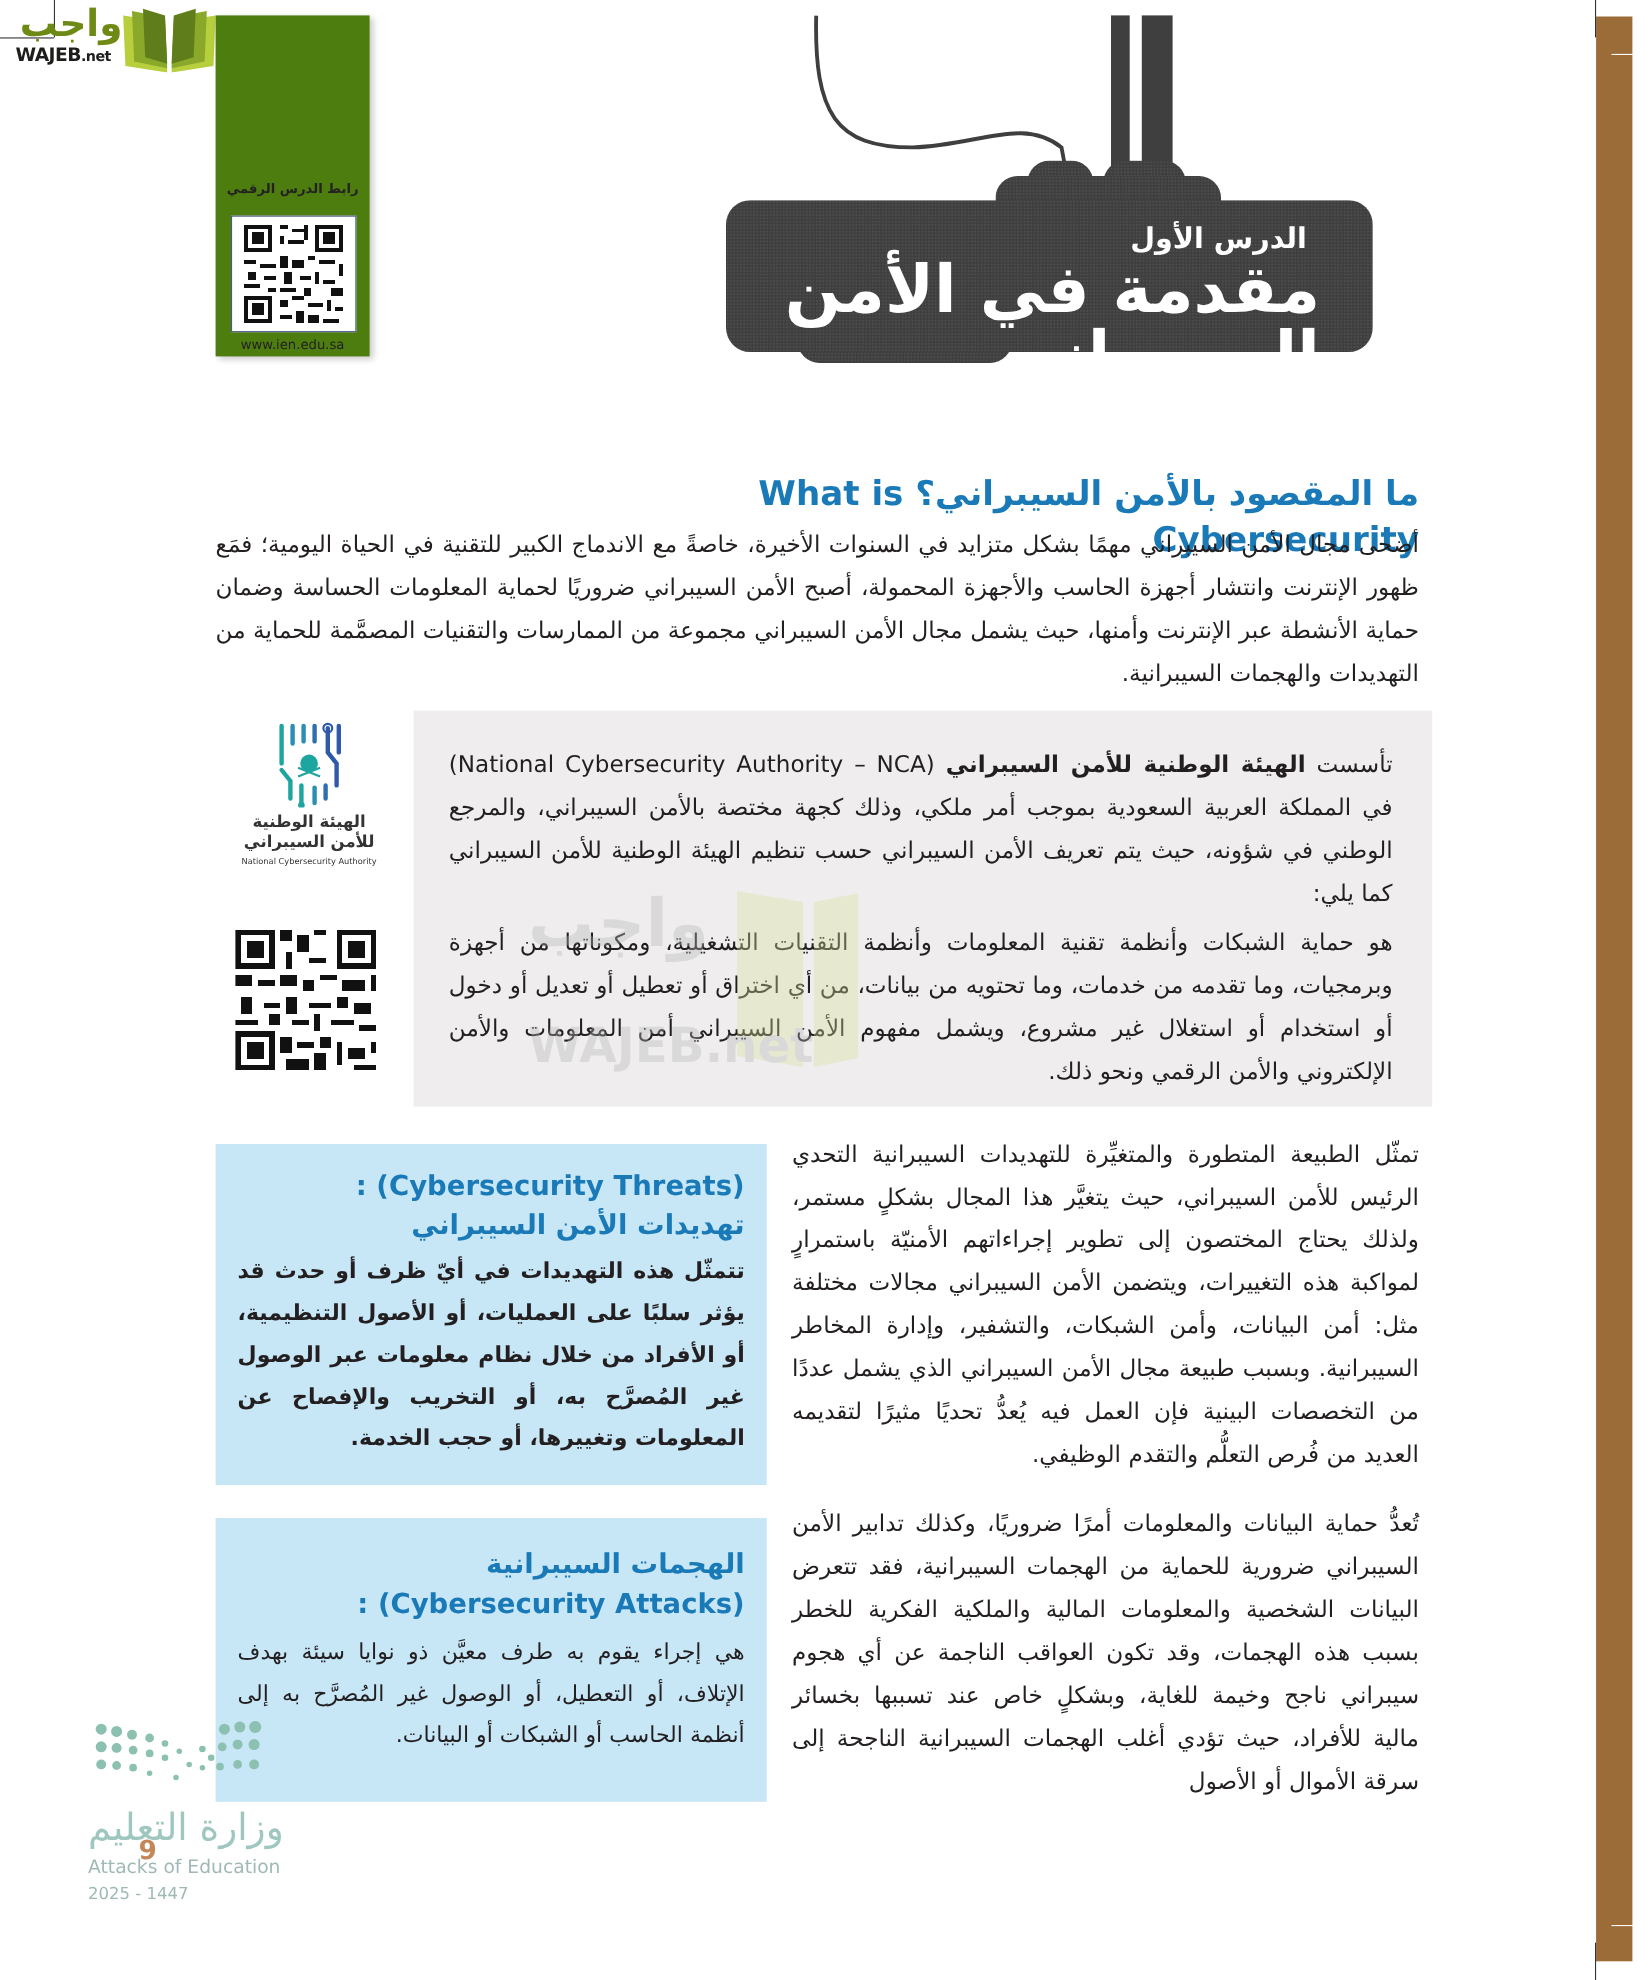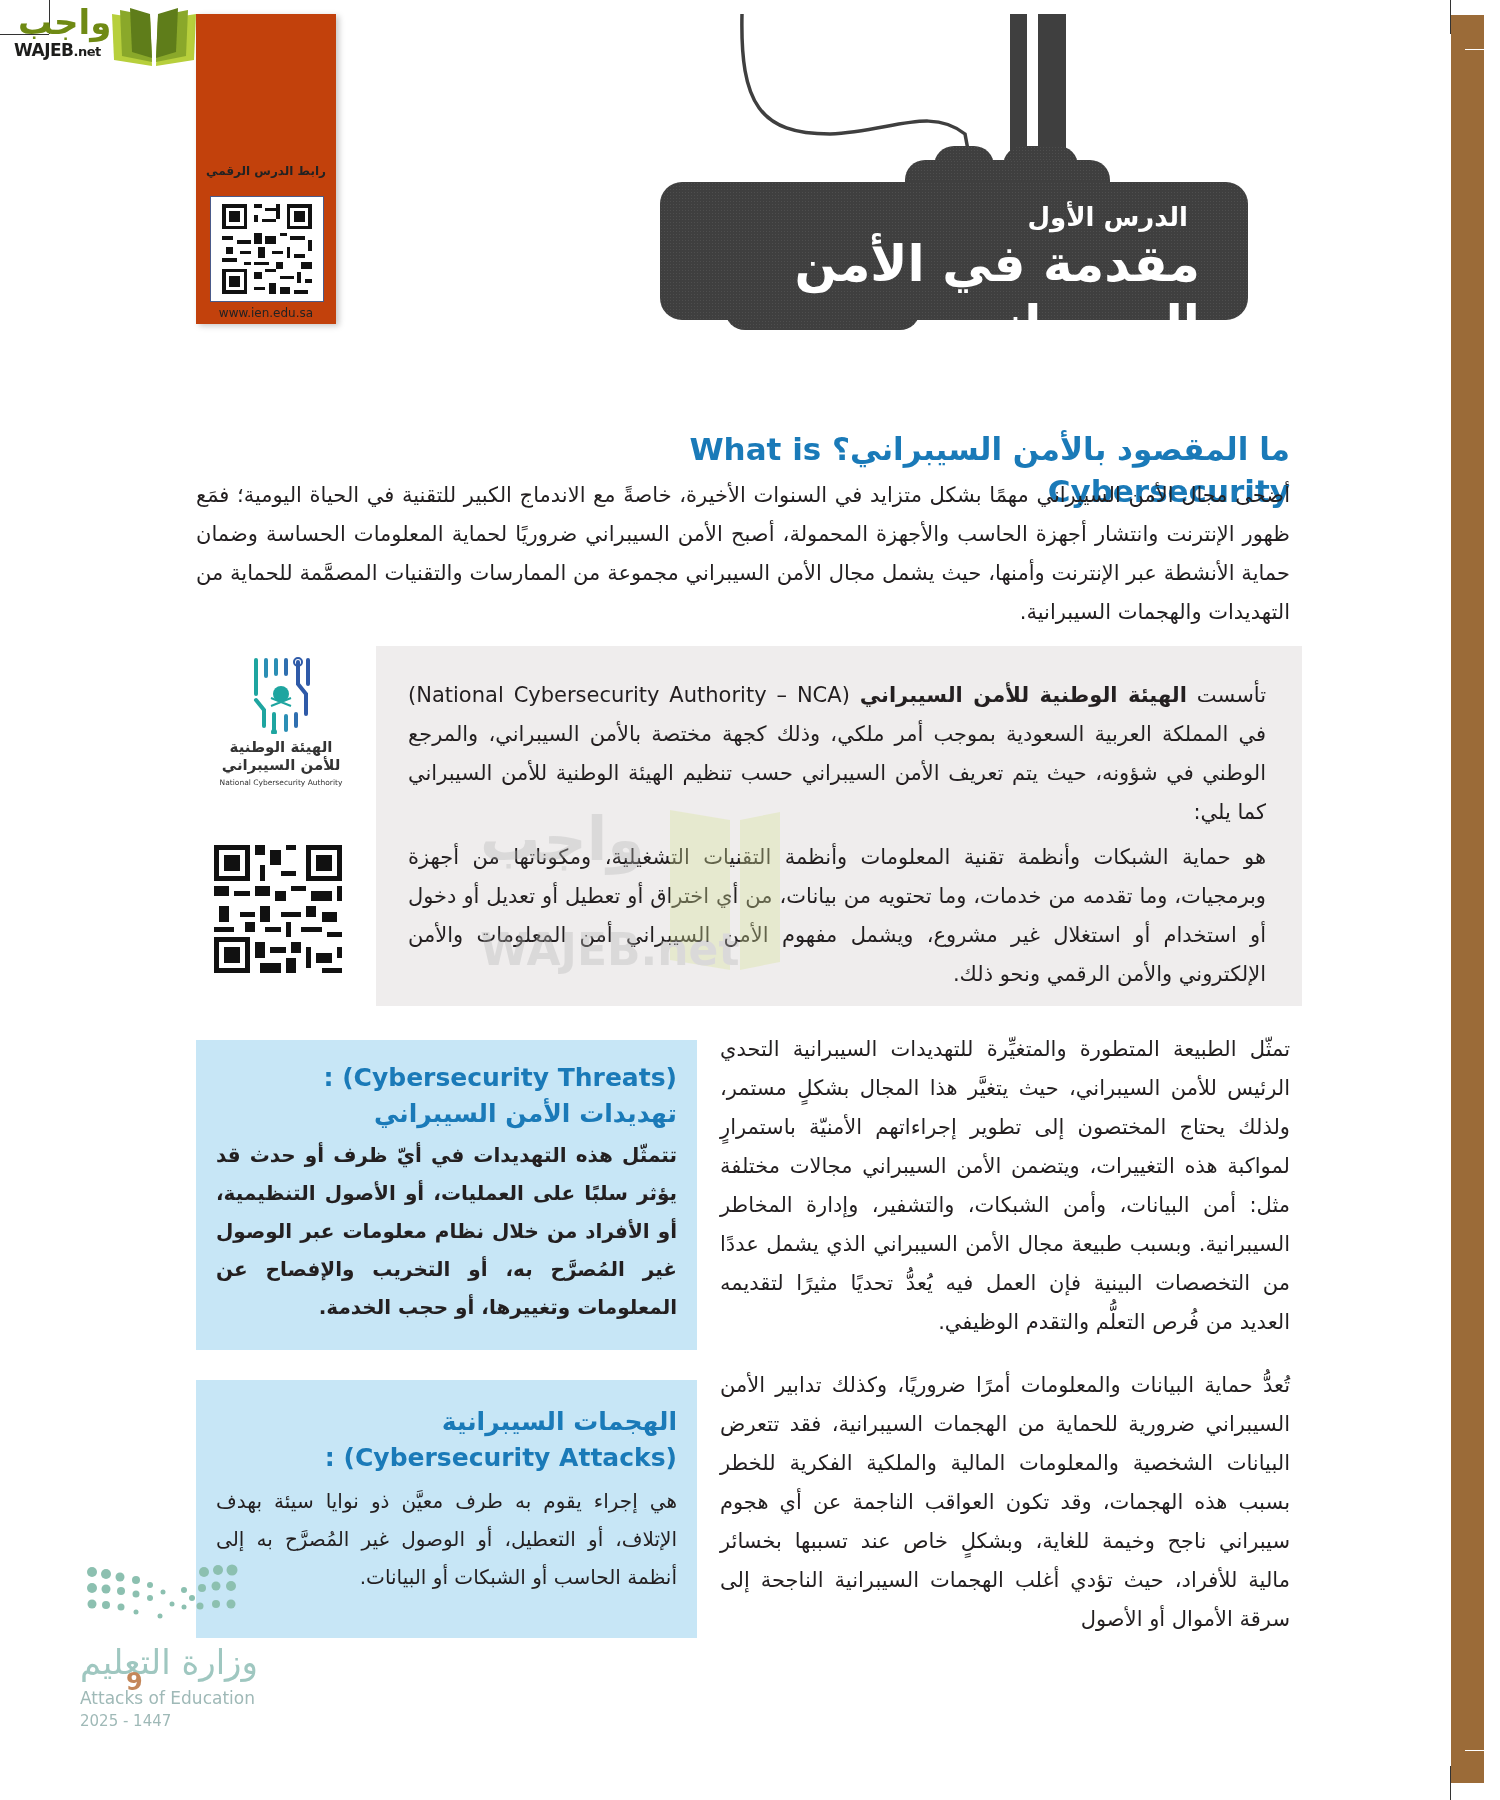--- a/index.html
+++ b/index.html
@@ -18,33 +18,33 @@
   .crop-mark { background:#333; }
 
   
   .wajeb-logo { left:10px; top:4px; width:180px; height:62px; }
   .wajeb-ar { position:absolute; left:8px; top:0; font-size:34px; font-weight:bold; color:#6f8a14; direction:rtl; line-height:36px; }
   .wajeb-en { position:absolute; left:4px; top:36px; font-size:17px; font-weight:bold; color:#1d1d1b; letter-spacing:-0.5px; }
   .wajeb-en small { font-size:13px; }
   .wajeb-book { position:absolute; left:100px; top:2px; width:88px; height:60px; }
 
   
-  .qr-card { left:196px; top:14px; width:140px; height:310px; background:#c2410c; box-shadow:3px 2px 6px rgba(0,0,0,0.22); }
+  .qr-card { left:196px; top:14px; width:140px; height:310px; background:#4d7c0f; box-shadow:3px 2px 6px rgba(0,0,0,0.22); }
   .qr-card-label { position:absolute; left:0; right:0; top:150px; text-align:center; font-size:12px; font-weight:bold; direction:rtl; color:#222; }
   .qr-card-frame { position:absolute; left:14px; top:182px; width:112px; height:104px; border:1.5px solid #4a5a8a; background:#fff; }
   .qr-card-url { position:absolute; left:0; right:0; top:292px; text-align:center; font-size:12px; color:#222; }
 
   
   .banner { left:660px; top:182px; width:588px; height:138px; background:#3f3f3f; border-radius:22px;
     background-image: radial-gradient(rgba(255,255,255,0.08) 1px, transparent 1px);
     background-size:3px 3px; }
   .banner-bump { background:#3f3f3f; border-radius:20px;
     background-image: radial-gradient(rgba(255,255,255,0.08) 1px, transparent 1px); background-size:3px 3px; }
   .banner-sub { position:absolute; right:60px; top:20px; font-size:26px; font-weight:bold; color:#fff; direction:rtl; }
-  .banner-title { position:absolute; right:48px; top:52px; font-size:50px; font-weight:bold; color:#fff; direction:rtl; line-height:60px; }
+  .banner-title { position:absolute; right:48px; top:52px; font-size:60px; font-weight:bold; color:#fff; direction:rtl; line-height:60px; }
   .pillar { background:#3f3f3f; }
   .cable { left:740px; top:14px; width:240px; height:136px; }
 
   
   .section-heading { left:520px; top:428px; width:770px; text-align:right; direction:rtl; font-size:31px; font-weight:bold; color:#1a7ab8; line-height:42px; }
   .para { font-size:21px; line-height:39px; color:#231f20; }
 
   .nca-box { left:376px; top:646px; width:914px; height:360px; background:#efeded;padding-left:12px; }
   .nca-text { position:absolute; left:32px; right:36px; top:30px; }
   .nca-text b { font-weight:bold; }

